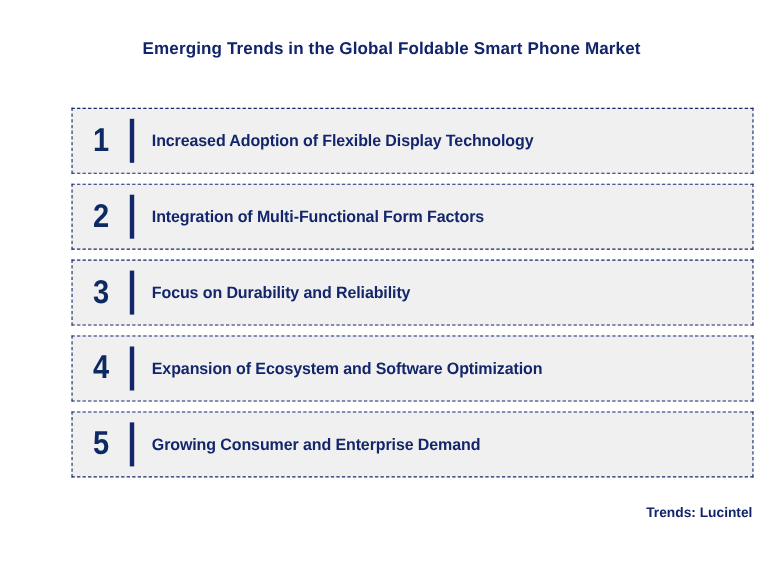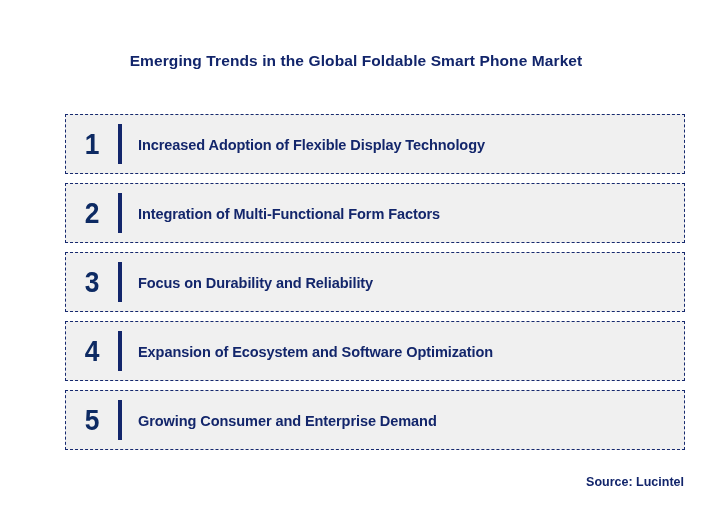--- a/index.html
+++ b/index.html
@@ -12,21 +12,21 @@
     height: 521px;
     position: relative;
     overflow: hidden;
     font-family: "Liberation Sans", sans-serif;
     -webkit-font-smoothing: antialiased;
   }
 
   #infographic {
     position: absolute;
     left: 0;
-    top: 16px;
+    top: 0;
     width: 712px;
     height: 451px;
     background: #ffffff;
   }
 
   
   .title {
     position: absolute;
     left: 0;
     top: 36px;
@@ -135,15 +135,15 @@
     </div>
 
     <div class="trend-row">
       <div class="trend-number">5</div>
       <div class="trend-divider"></div>
       <div class="trend-label">Growing Consumer and Enterprise Demand</div>
     </div>
 
   </div>
 
-  <div class="source">Source: Lucintel</div>
+  <div class="source">Trends: Lucintel</div>
 
 </div>
 
 </body></html>

